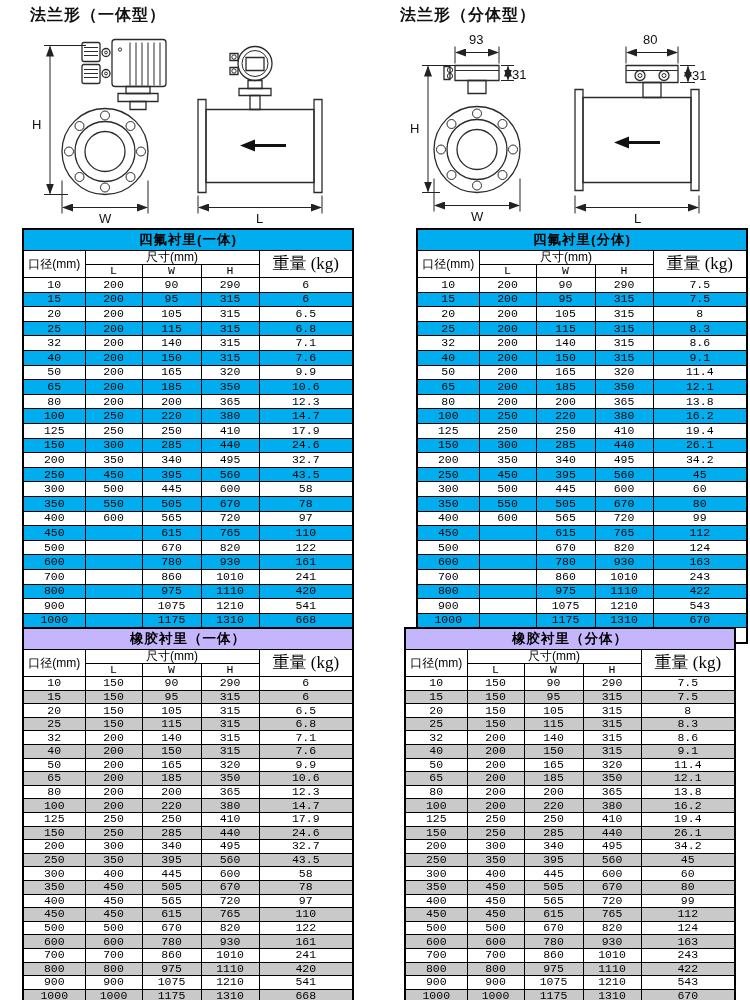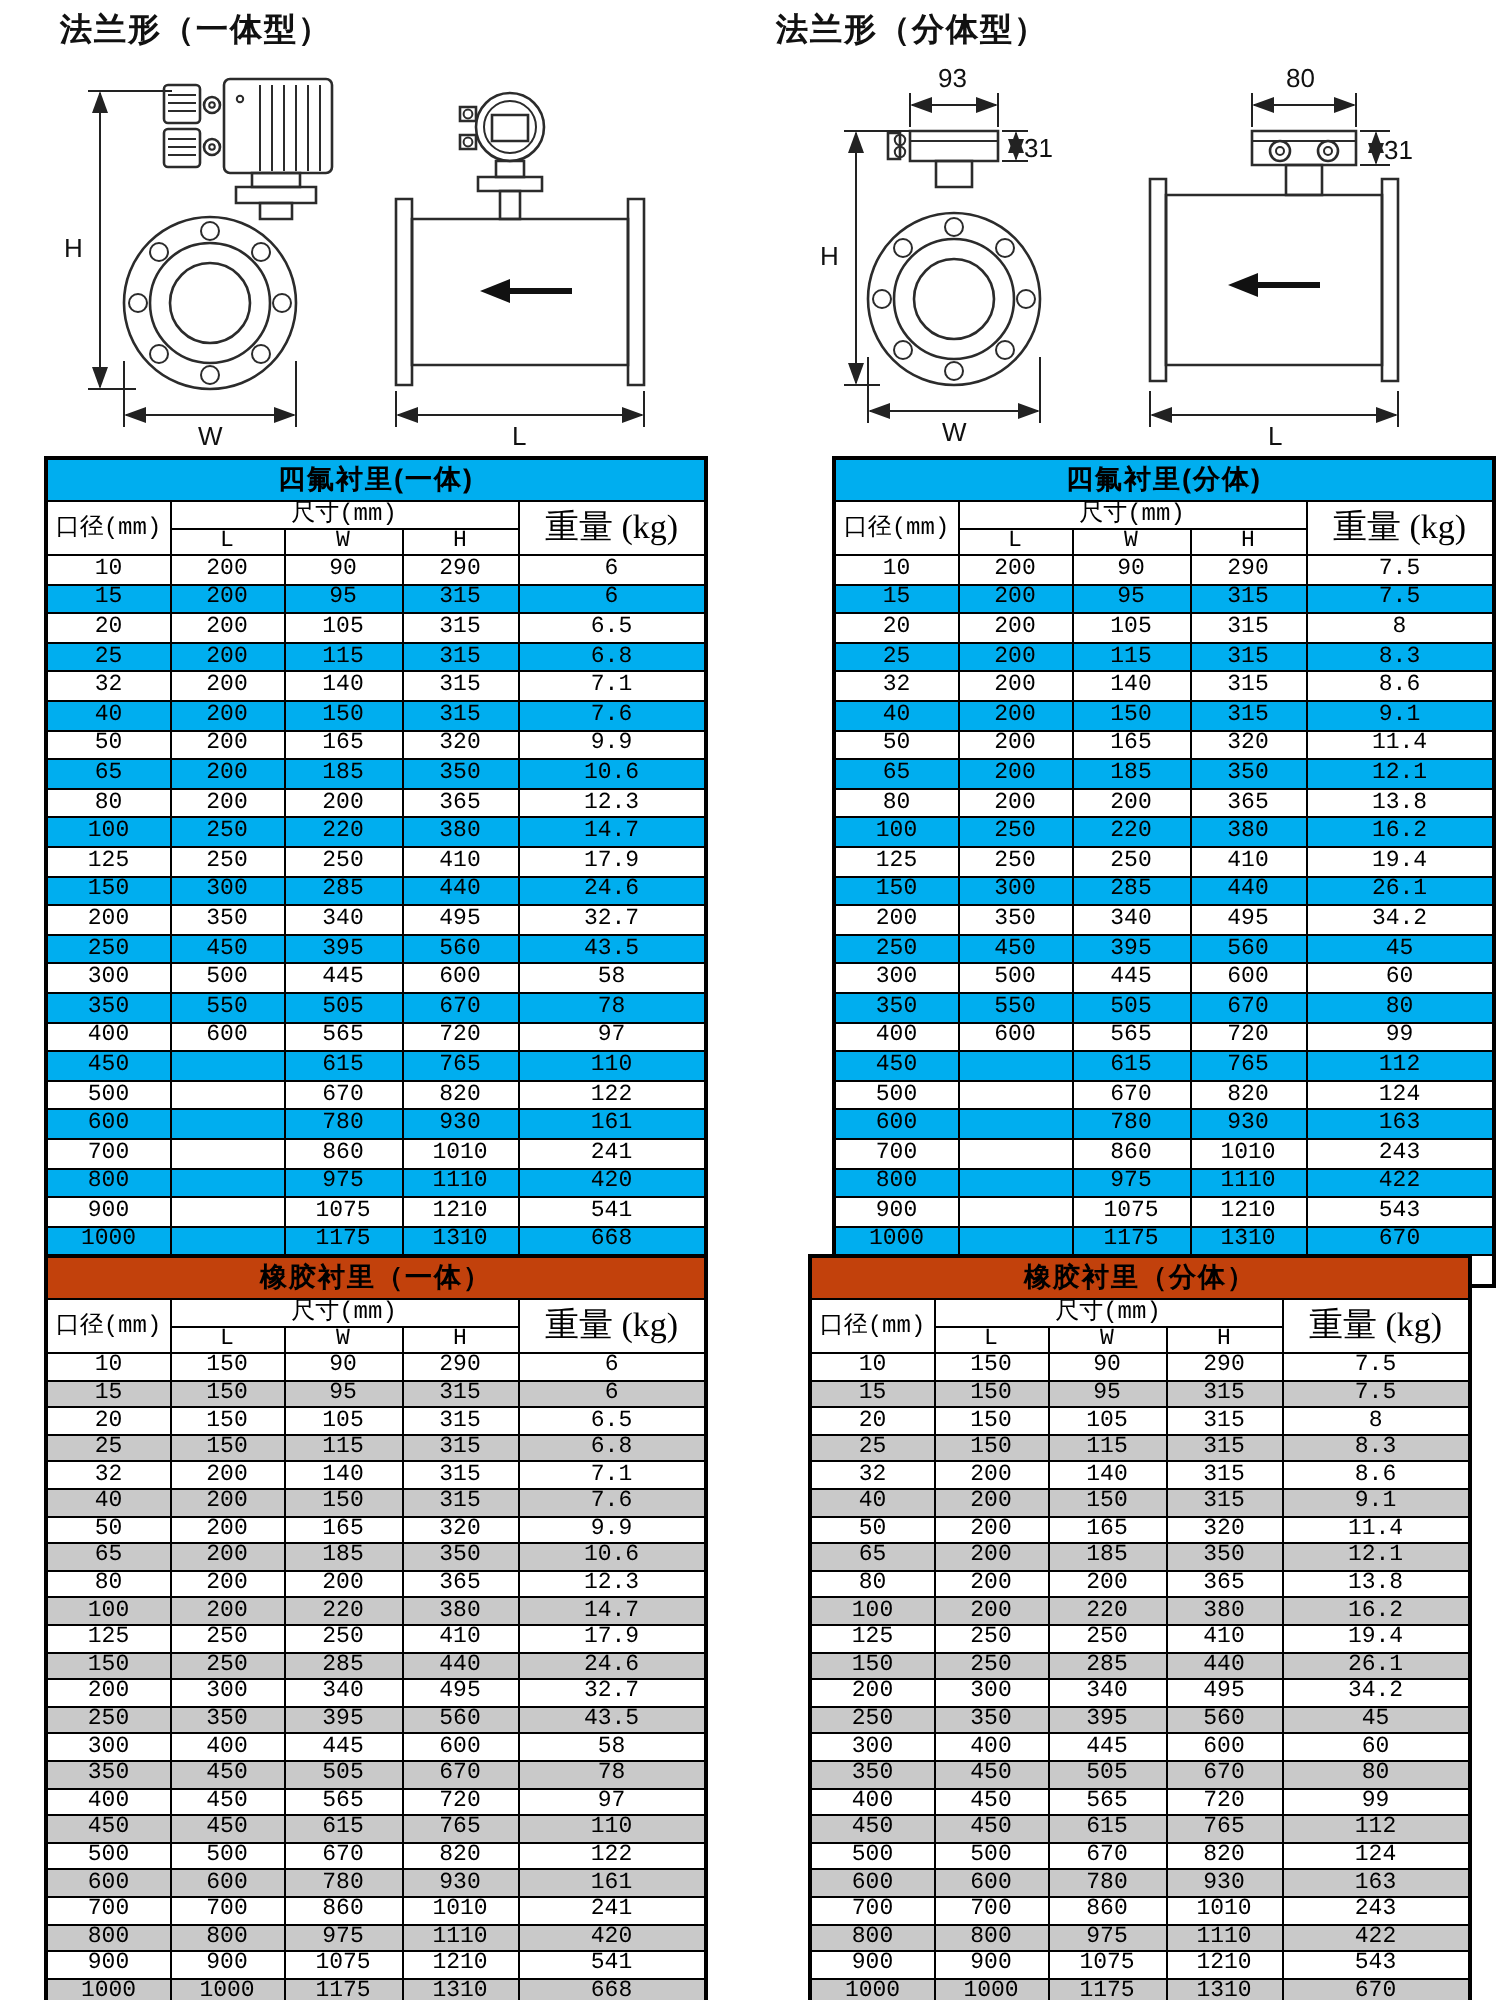--- a/index.html
+++ b/index.html
@@ -1,20 +1,20 @@
 <!DOCTYPE html>
 <html style="--accent: #00AEEF; --gray: #C9C9C9;"><head>
 <meta charset="utf-8">
 <style>
   html,body{margin:0;padding:0;background:#fff;}
   .page{position:relative;width:750px;height:1000px;background:#fff;overflow:hidden;
         font-family:"Liberation Sans",sans-serif;color:#000;}
   .heading{position:absolute;font-size:16px;font-weight:bold;color:#111;letter-spacing:1px;}
   #heading-left{left:30px;top:5px;}
-  #heading-right{left:388px;top:5px;}
+  #heading-right{left:400px;top:5px;}
   .drawing{position:absolute;}
   #drawing-left{left:24px;top:26px;}
   #drawing-right{left:398px;top:26px;}
   .drawing *{vector-effect:non-scaling-stroke;}
   .ln{fill:none;stroke:#2b2b2b;stroke-width:1.3;}
   .thin{fill:none;stroke:#2b2b2b;stroke-width:1;}
   .dim{fill:none;stroke:#222;stroke-width:1;}
   .dimtxt{fill:#111;font-size:13px;font-family:"Liberation Sans",sans-serif;}
   .tbl-slot{position:absolute;width:330px;}
   #tbl-0{left:22px;top:228px;}
@@ -22,23 +22,23 @@
   #tbl-2{left:22px;top:627px;}
   #tbl-3{left:404px;top:627px;}
   table.spec{border-collapse:collapse;width:100%;table-layout:fixed;
              font-family:"Liberation Mono","DejaVu Sans Mono",monospace;
              font-size:11.5px;border:2px solid #000;padding-left:16px;}
   .spec th,.spec td{border:1px solid #000;text-align:center;padding:0;line-height:1.05;
                     overflow:hidden;white-space:nowrap;}
   .spec tr.title-row th{font-family:"Liberation Sans",sans-serif;font-size:13.5px;
                         font-weight:bold;height:20px;letter-spacing:1px;}
   .hl-blue tr.title-row th{background:var(--accent);}
-  .hl-gray tr.title-row th{background:#c2410c;}
+  .hl-gray tr.title-row th{background:#c4b5fd;}
   .spec tr.hrow th{font-weight:normal;height:13px;}
-  .spec th.diam-h,.spec th.size-h{font-family:Liberation Mono, monospace;font-size:12px;margin-left:48px;}
+  .spec th.diam-h,.spec th.size-h{font-family:Liberation Sans, sans-serif;font-size:12px;margin-left:48px;}
   .spec th.weight-h{font-family:Liberation Serif, serif;font-size:17px;}
   .spec tr.subrow th{height:12px;font-weight:normal;}
   .tbl-top .spec td{height:13.6px;}
   .tbl-bottom .spec td{height:12.6px;}
   .hl-blue tbody tr.alt{background:var(--accent);}
   .hl-gray tbody tr.alt{background:var(--gray);}
 </style>
 </head>
 <body>
 

